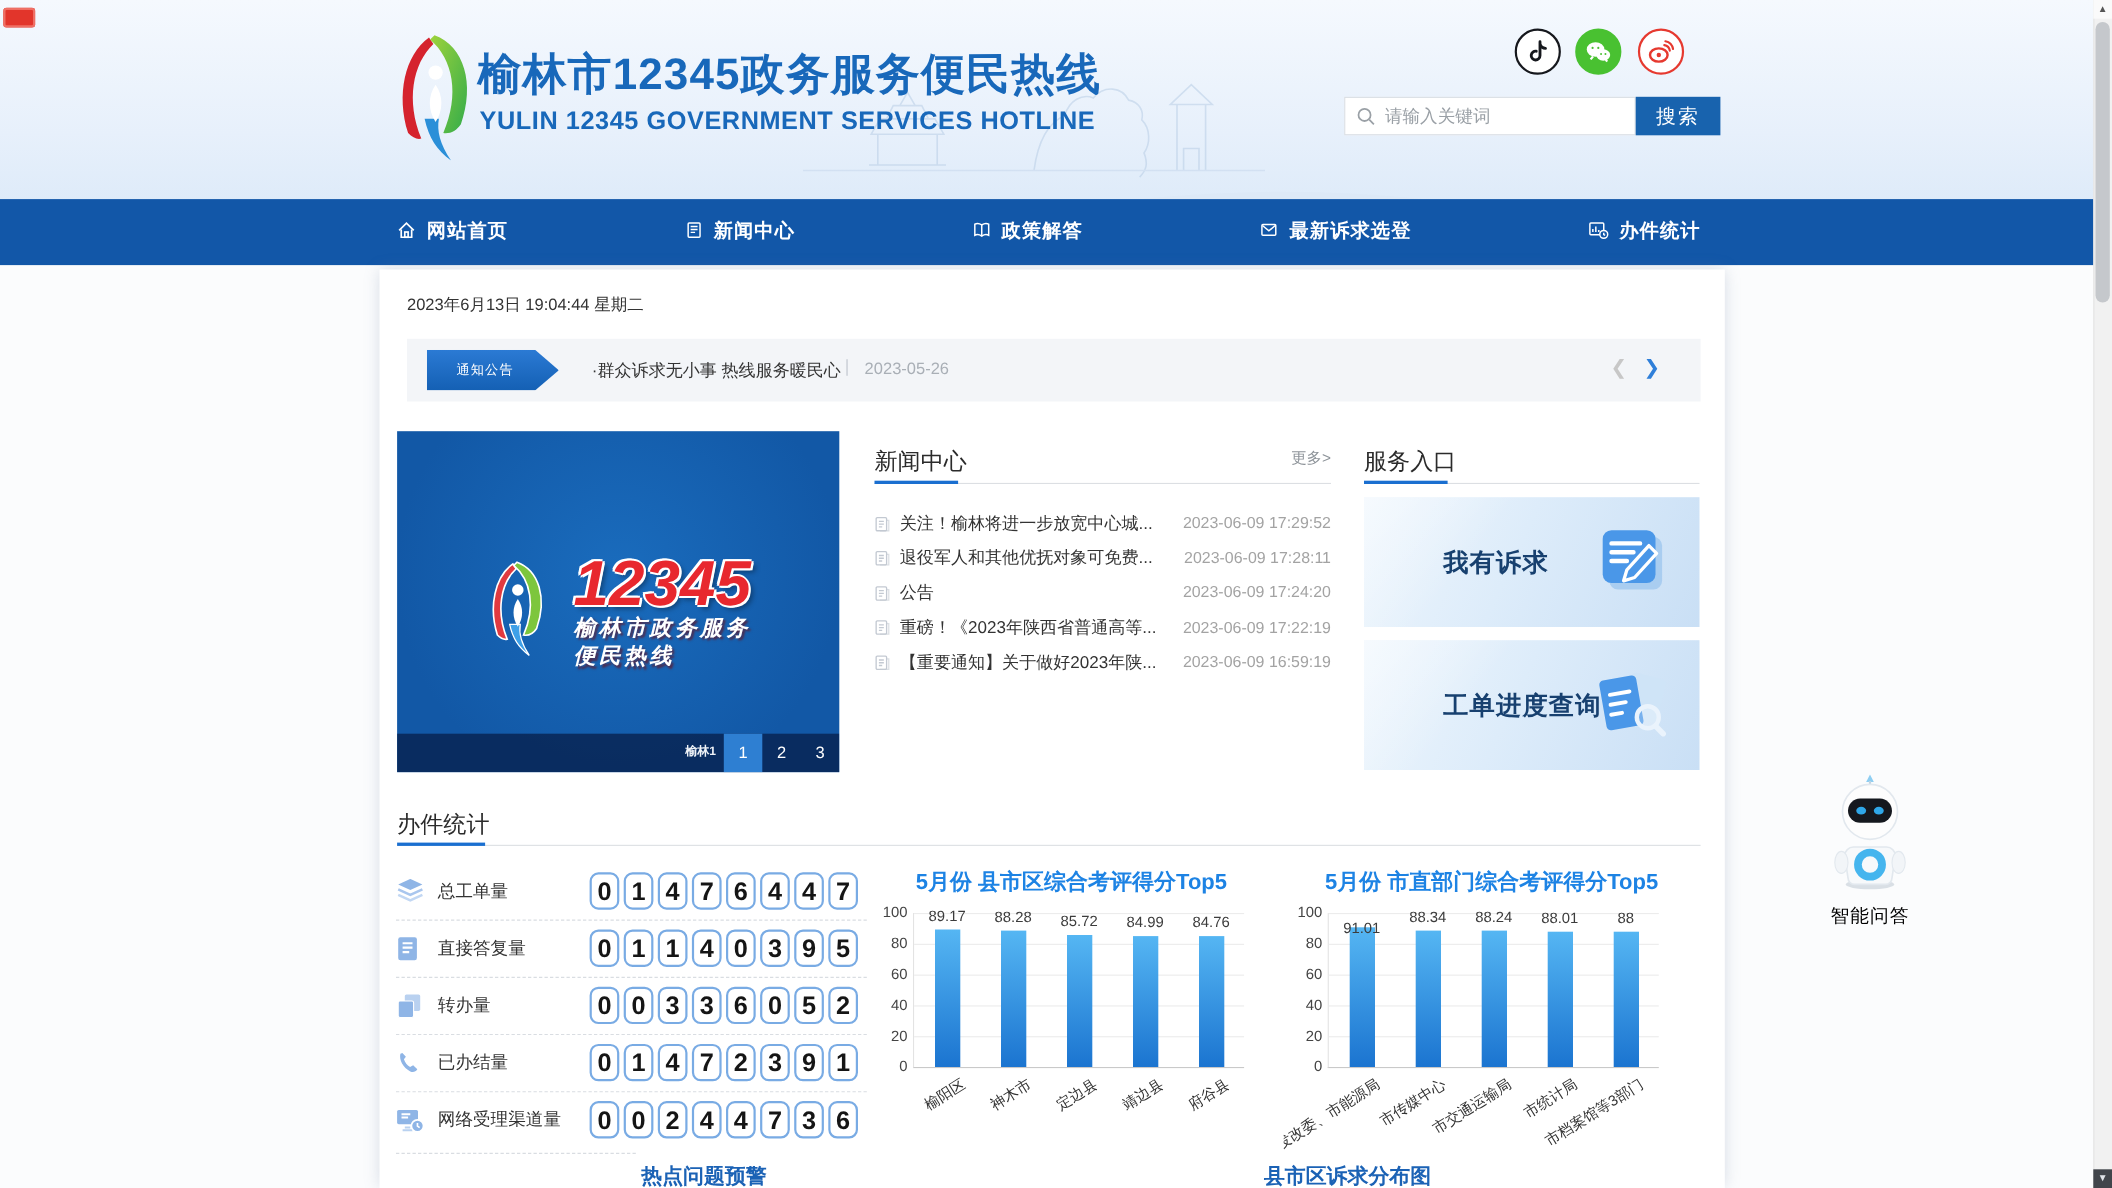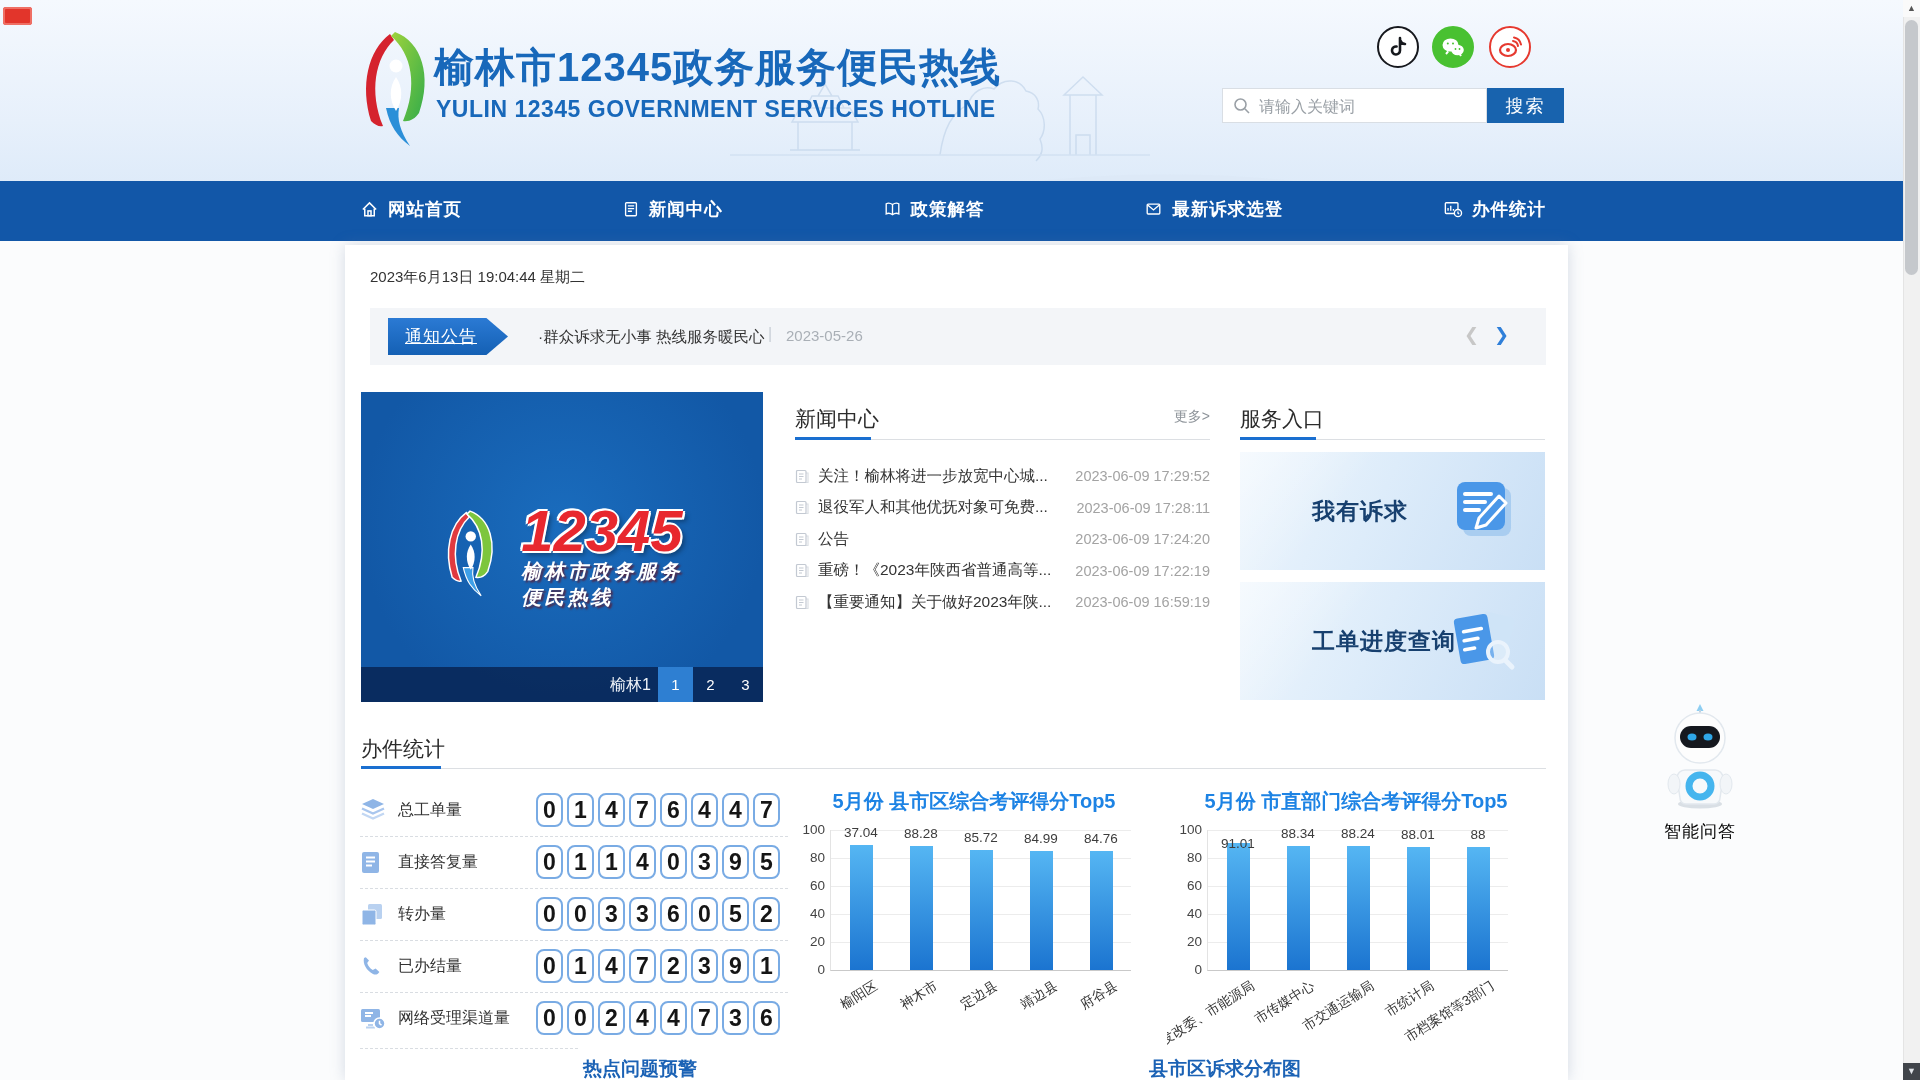--- a/index.html
+++ b/index.html
@@ -34,37 +34,37 @@
 
   
   .card{position:absolute;left:345px;top:245px;width:1223px;height:835px;background:#fff;
     box-shadow:0 0 14px rgba(110,130,160,.28);}
 
   .datetime{position:absolute;left:370px;top:268px;font-size:15px;color:#333;}
 
   
   .notice{position:absolute;left:370px;top:308px;width:1176px;height:57px;background:#f3f5f8;}
   .notice-tag{position:absolute;left:18px;top:10px;width:120px;height:37px;background:linear-gradient(180deg,#2b7ad4,#1460b4);
-    color:#fff;font-size:17px;display:flex;align-items:center;justify-content:center;padding-right:14px;box-sizing:border-box;
-    clip-path:polygon(0 0,82% 0,100% 50%,82% 100%,0 100%);cursor:pointer;letter-spacing:1px;text-decoration:underline;}
+    color:#fff;font-size:12px;display:flex;align-items:center;justify-content:center;padding-right:14px;box-sizing:border-box;
+    clip-path:polygon(0 0,82% 0,100% 50%,82% 100%,0 100%);cursor:pointer;letter-spacing:1px;}
   .notice-item{position:absolute;left:168px;top:19px;font-size:15.5px;color:#333;cursor:pointer;}
   .notice-sep{position:absolute;left:398px;top:17px;color:#c9cfd6;font-size:16px;}
   .notice-date{position:absolute;left:416px;top:19px;font-size:15px;color:#a9afb6;}
   .notice-prev{position:absolute;left:1094px;top:16px;font-size:18px;color:#c7c7c7;cursor:pointer;}
   .notice-next{position:absolute;left:1124px;top:16px;font-size:18px;color:#2f7fd9;font-weight:bold;cursor:pointer;}
 
   
   .carousel{position:absolute;left:361px;top:392px;width:402px;height:310px;
     background:radial-gradient(circle at 50% 42%,#1a6cbd 0%,#1258a6 75%);overflow:hidden;cursor:pointer;}
   .c-logo-wrap{position:absolute;left:0;top:112px;width:402px;display:flex;justify-content:center;gap:22px;}
   .c-num{font-size:58px;font-weight:900;font-style:italic;color:#e8282e;line-height:54px;
     text-shadow:-2px 0 #fff,2px 0 #fff,0 -2px #fff,0 2px #fff,-2px -2px #fff,2px 2px #fff,4px 4px 5px rgba(0,0,0,.35);}
   .c-line{color:#fff;font-weight:bold;font-style:italic;font-size:20px;letter-spacing:3px;text-shadow:2px 2px 2px rgba(120,0,0,.6);line-height:26px;}
   .c-caption-bar{position:absolute;left:0;bottom:0;width:402px;height:35px;background:rgba(8,37,84,.85);}
-  .c-caption{position:absolute;right:112px;top:8px;color:#eef2f7;font-size:16px;white-space:nowrap;}
+  .c-caption{position:absolute;right:112px;top:8px;color:#eef2f7;font-size:11px;white-space:nowrap;font-weight:bold;}
   .c-pages{position:absolute;right:0;top:0;height:35px;display:flex;}
   .c-page{width:35px;height:35px;color:#fff;font-size:15px;display:flex;align-items:center;justify-content:center;cursor:pointer;}
   .c-page.active{background:#2e7fd2;}
 
   
   .sec-title{position:absolute;font-size:21px;color:#2b2b2b;}
   .sec-line{position:absolute;height:1px;background:#dcdfe3;}
   .sec-line-blue{position:absolute;height:3px;background:#1a6fd0;}
 
   
@@ -465,21 +465,21 @@
       <div class="ytick" style="top: 104px;">20</div>
       <div class="gridline" style="top: 84px;"></div>
       <div class="ytick" style="top: 76px;">40</div>
       <div class="gridline" style="top: 56px;"></div>
       <div class="ytick" style="top: 48px;">60</div>
       <div class="gridline" style="top: 28px;"></div>
       <div class="ytick" style="top: 20px;">80</div>
       <div class="gridline" style="top: 0px;"></div>
       <div class="ytick" style="top: -8px;">100</div>
       <div class="bar" style="left: 18.5px; height: 124.838px; background: linear-gradient(rgb(85, 182, 243) 0%, rgb(27, 116, 208) 100%);"></div>
-      <div class="vlabel" style="left: -1px; top: -4.838px;">37.04</div>
+      <div class="vlabel" style="left: -1px; top: -4.838px;">89.17</div>
       <div class="xlabel" style="right: 260px;">榆阳区</div>
       <div class="bar" style="left: 78.5px; height: 123.592px; background: linear-gradient(rgb(85, 182, 243) 0%, rgb(27, 116, 208) 100%);"></div>
       <div class="vlabel" style="left: 59px; top: -3.592px;">88.28</div>
       <div class="xlabel" style="right: 200px;">神木市</div>
       <div class="bar" style="left: 138.5px; height: 120.008px; background: linear-gradient(rgb(85, 182, 243) 0%, rgb(27, 116, 208) 100%);"></div>
       <div class="vlabel" style="left: 119px; top: -0.0079999px;">85.72</div>
       <div class="xlabel" style="right: 140px;">定边县</div>
       <div class="bar" style="left: 198.5px; height: 118.986px; background: linear-gradient(rgb(85, 182, 243) 0%, rgb(27, 116, 208) 100%);"></div>
       <div class="vlabel" style="left: 179px; top: 1.014px;">84.99</div>
       <div class="xlabel" style="right: 80px;">靖边县</div>

